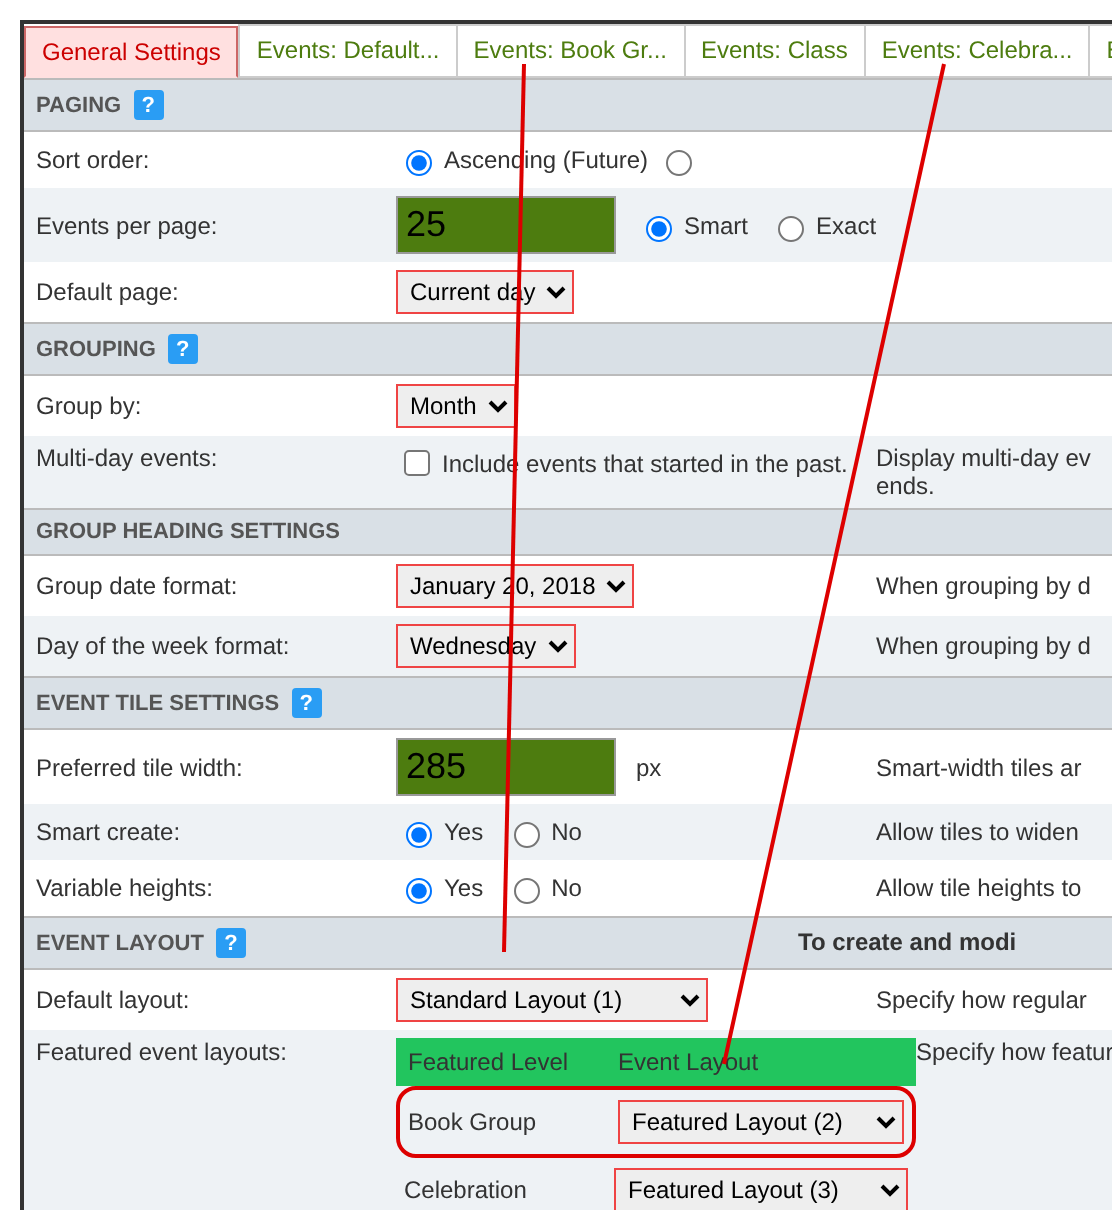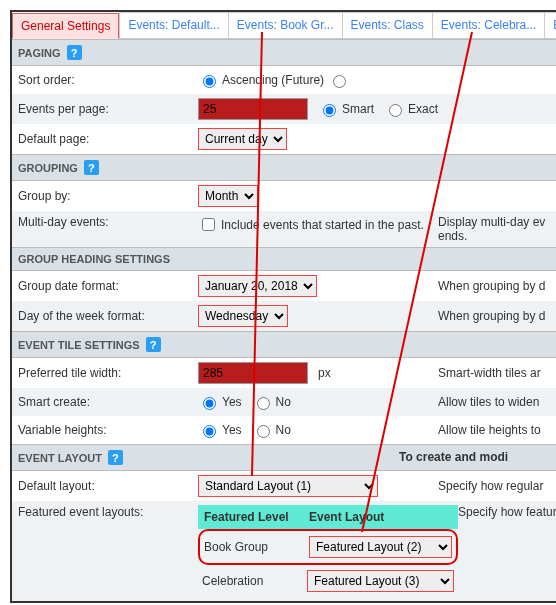--- a/index.html
+++ b/index.html
@@ -18,21 +18,21 @@
     position: relative;
   }
   .tabs {
     display: flex;
     background: #fff;
     border-bottom: 1px solid #ccc;
   }
   .tab {
     padding: 5px 8px;
     font-size: 12px;
-    color: #3b82f6;
+    color: #4d7c0f;
     cursor: pointer;
     white-space: nowrap;
     border-top: 1px solid #ccc;
     border-left: 1px solid #ccc;
   }
   .tab:last-child { border-right: 1px solid #ccc; }
   .tab.active {
     color: #cc0000;
     background: #ffe0e0;
     border: 1px solid #cc6666;
@@ -96,23 +96,23 @@
     text-transform: none;
     font-weight: bold;
     flex: 1;
     text-align: left;
     margin-left: auto;
     width: 120px;
   }
   input[type=text] {
     border: 1px solid #999;
     padding: 3px 4px;
-    font-size: 12px;
+    font-size: 18px;
     width: 110px;
-    background: #b91c1c;
+    background: #4d7c0f;
   }
   select {
     border: 1px solid #ef4444;
     padding: 2px 2px;
     font-size: 12px;
     background: #eee;
   }
   .radio-wrap {
     display: flex;
     align-items: center;
@@ -124,22 +124,22 @@
     gap: 4px;
   }
   .featured-table {
     display: flex;
     flex-direction: column;
     gap: 0;
     width: 260px;
   }
   .ft-head {
     display: flex;
-    background: #5eead4;
-    font-weight: bold;
+    background: #22c55e;
+    font-weight: normal;
     padding: 5px 6px;
   }
   .ft-row {
     display: flex;
     align-items: center;
     padding: 5px 4px;
     border-radius: 10px;
   }
   .ft-row.hl {
     border: 2px solid #d00;
@@ -302,21 +302,21 @@
   <div class="section-head spacer-head">
     <div class="left-group">
       <span>EVENT LAYOUT</span>
       <span class="help-icon">?</span>
     </div>
     <span class="side-col" style="text-transform:none;">To create and modi</span>
   </div>
   <div class="row">
     <div class="label-col">Default layout:</div>
     <div class="ctrl-col">
-      <select style="width:180px;"><option>Standard Layout (1)</option></select>
+      <select style="width:156px;"><option>Standard Layout (1)</option></select>
     </div>
     <div class="side-col">Specify how regular</div>
   </div>
   <div class="row alt" style="align-items:flex-start;">
     <div class="label-col">Featured event layouts:</div>
     <div class="ctrl-col">
       <div class="featured-table">
         <div class="ft-head">
           <div class="ft-c1">Featured Level</div>
           <div class="ft-c2">Event Layout</div>

